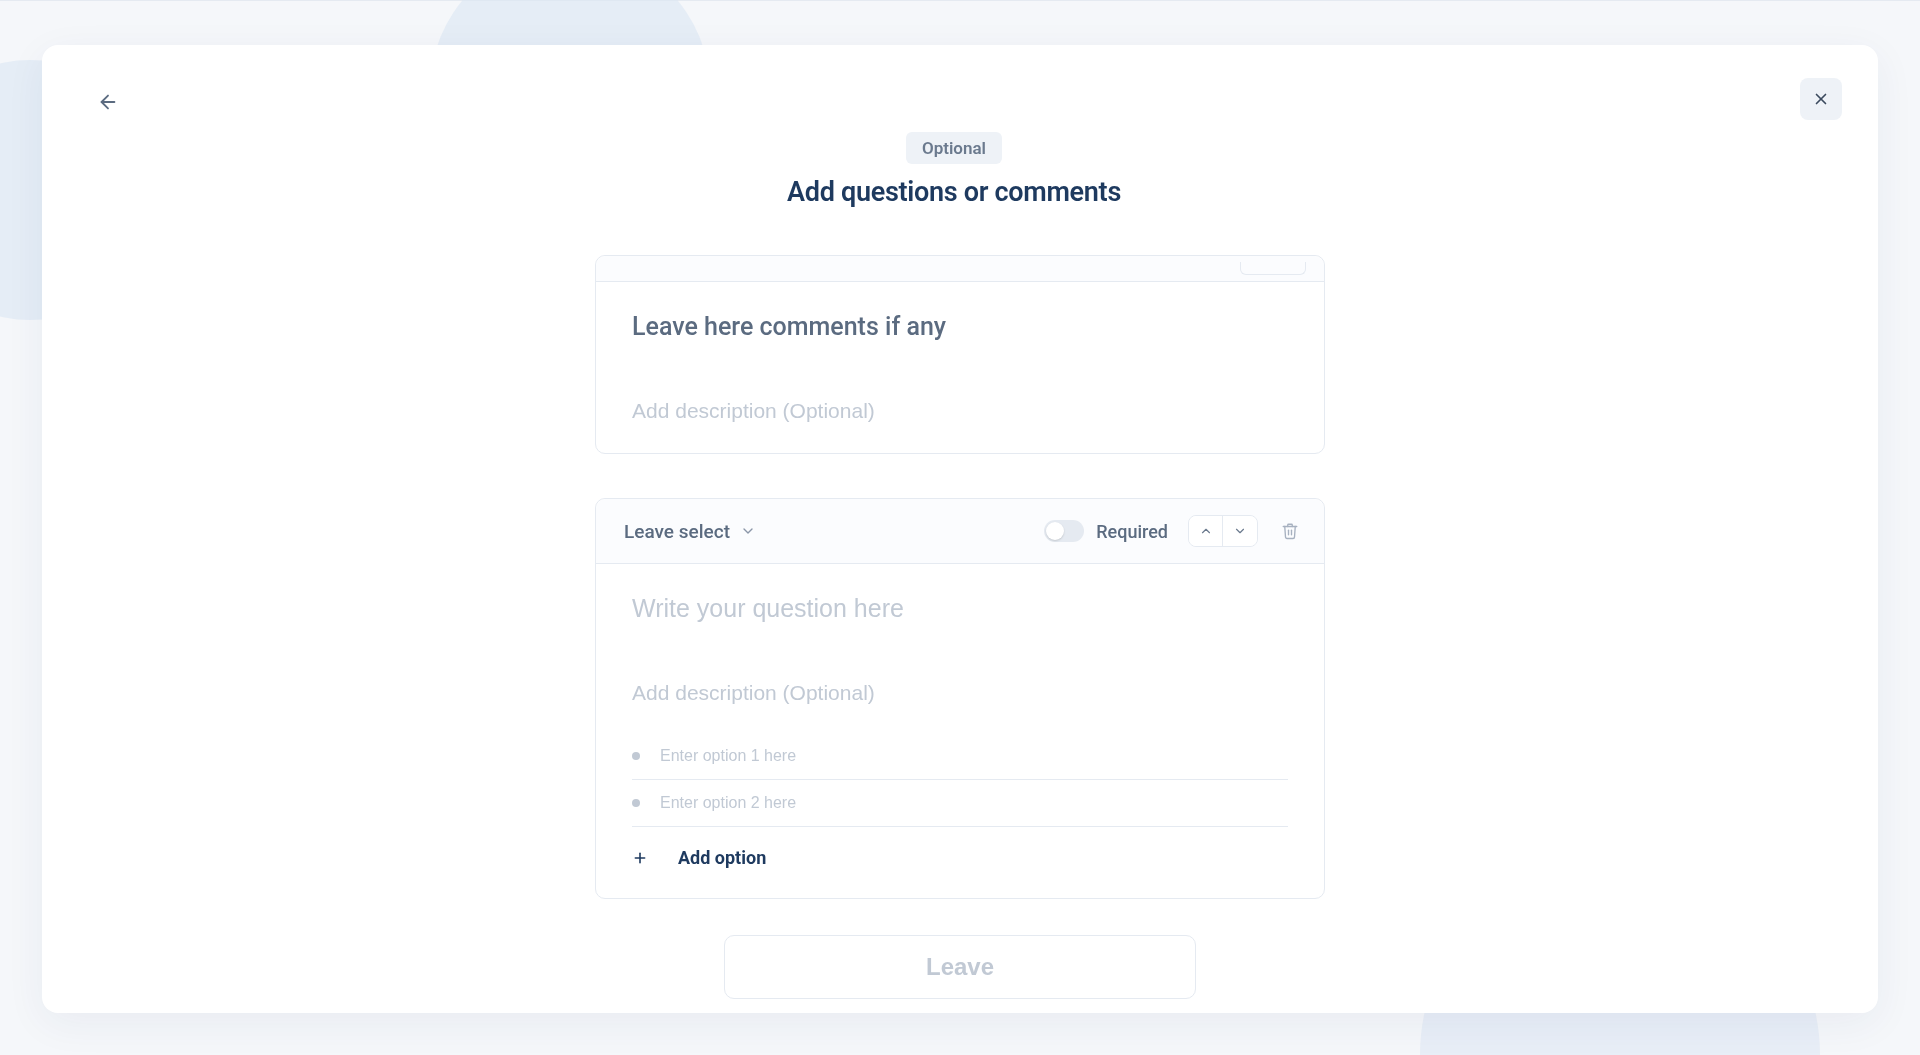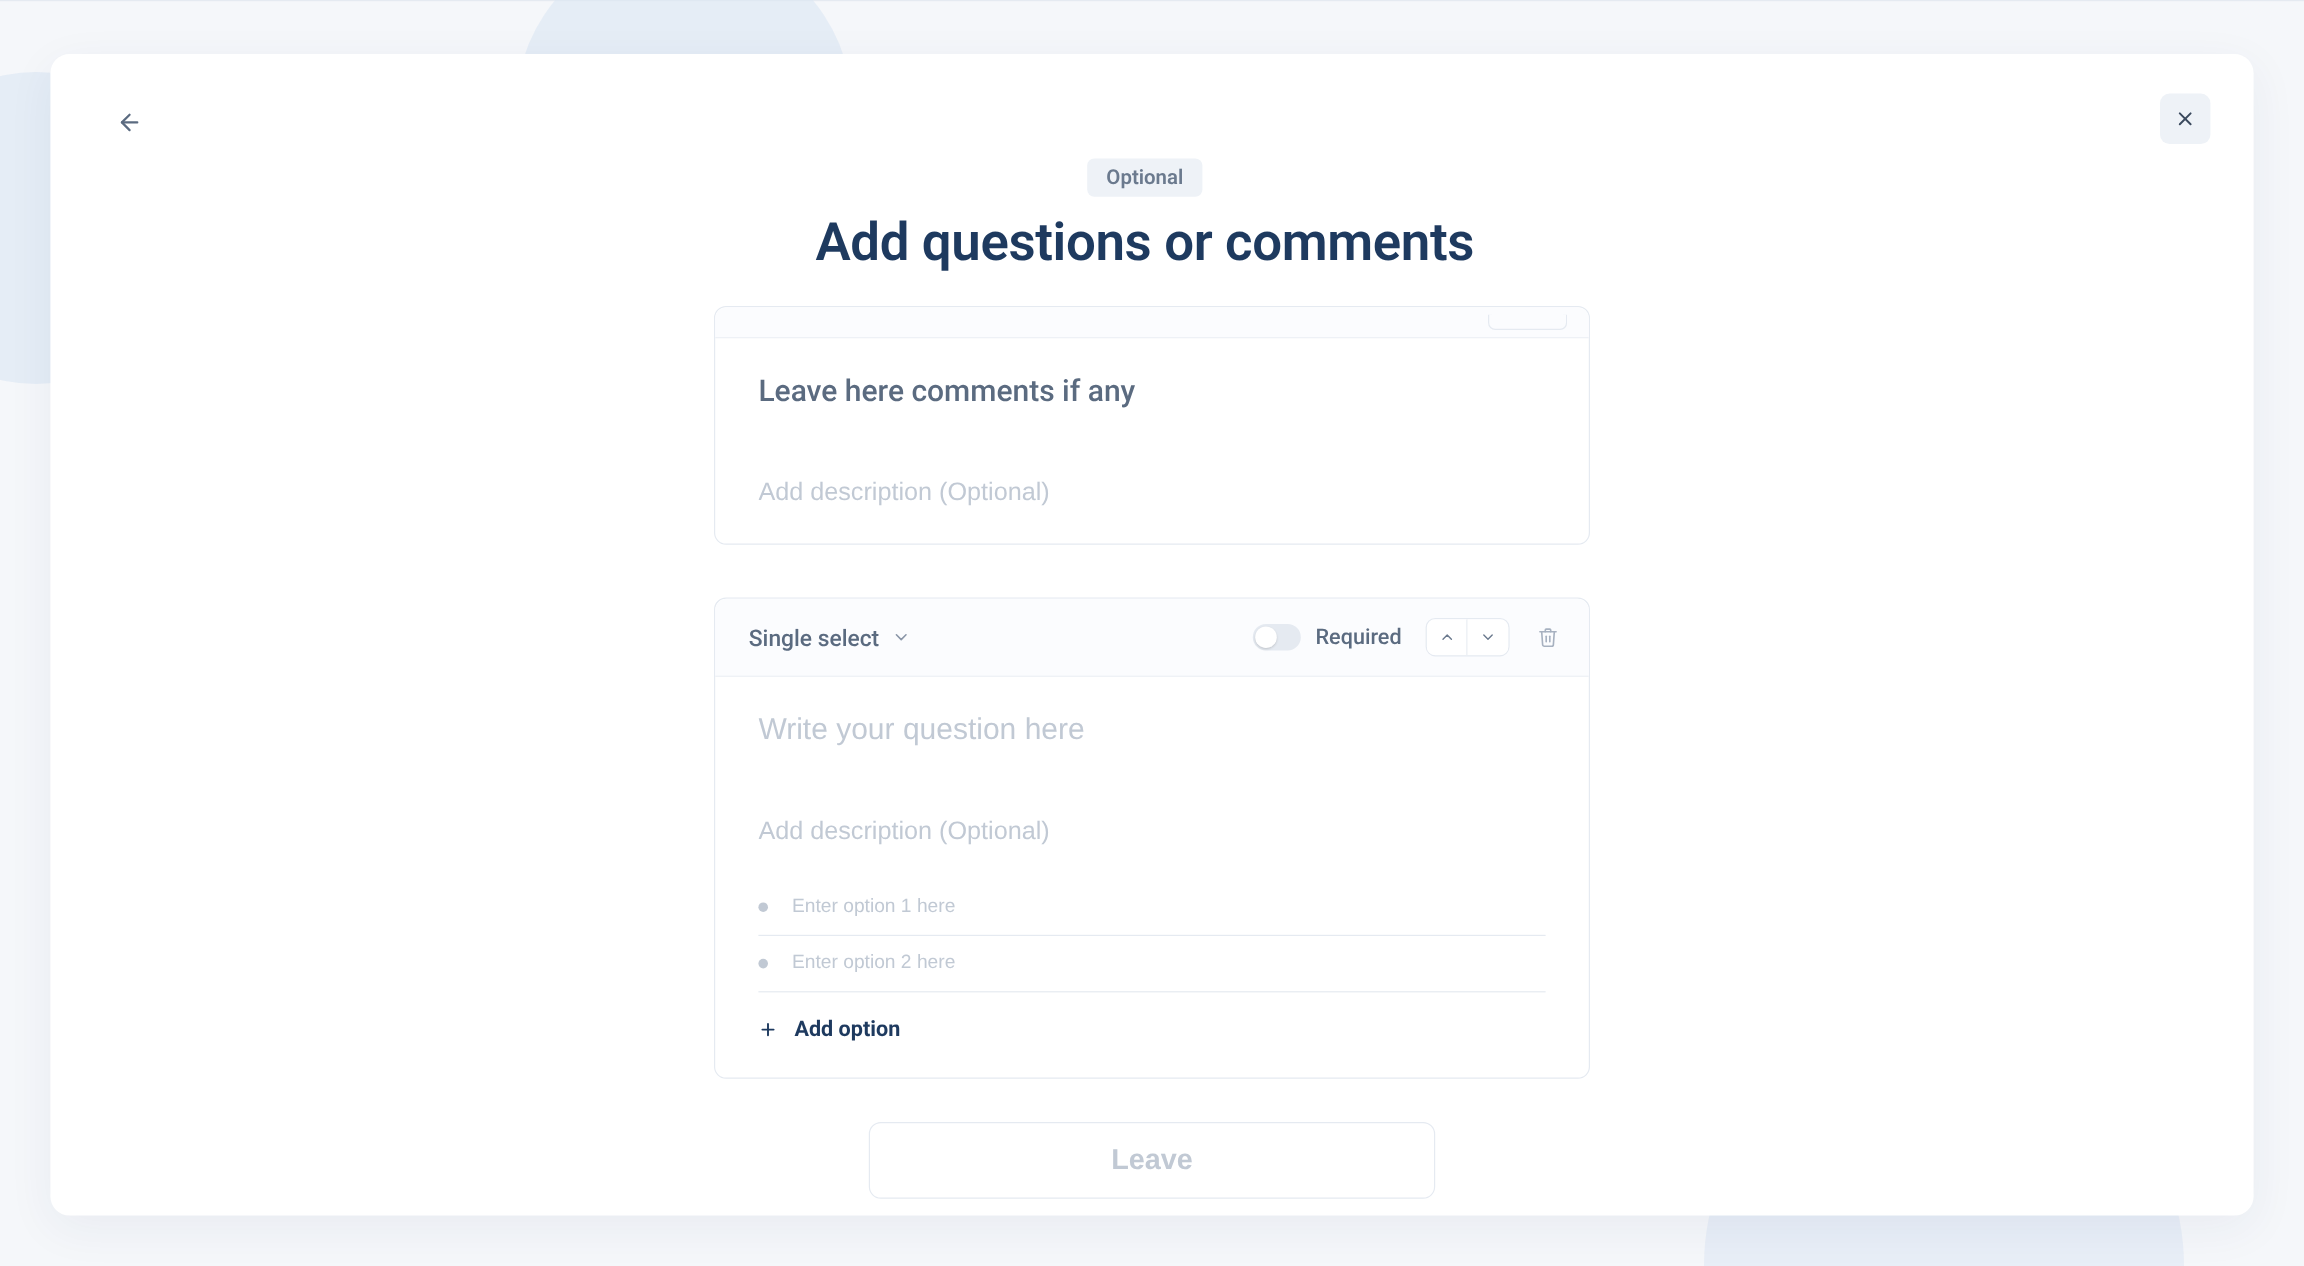--- a/index.html
+++ b/index.html
@@ -101,21 +101,21 @@
     }
     .badge {
       background: #eef2f7;
       color: #6b7a8e;
       font-size: 17px;
       font-weight: 600;
       padding: 6px 16px;
       border-radius: 6px;
     }
     .title {
-      font-size: 44px;
+      font-size: 27px;
       font-weight: 600;
       color: #1e3a5f;
       letter-spacing: -0.3px;
     }
     .content {
       position: absolute;
       top: 255px;
       left: 50%;
       transform: translateX(-50%);
       width: 730px;
@@ -281,21 +281,21 @@
       font-size: 16px;
       color: #5b6b80;
       background: transparent;
     }
     .option-input::placeholder {
       color: #c1c9d4;
     }
     .add-option {
       display: flex;
       align-items: center;
-      gap: 14px;
+      gap: 30px;
       margin-top: 20px;
       cursor: pointer;
       color: #1e3a5f;
       font-size: 18px;
       font-weight: 700;
     }
     .add-option svg { color: #1e3a5f; }
     .create-btn {
       display: block;
       margin: 36px auto 0;
@@ -345,21 +345,21 @@
     <div class="card-top-peek"></div>
     <div class="card-body">
       <div class="question-text">Leave here comments if any</div>
       <input class="desc-text" placeholder="Add description (Optional)" style="">
     </div>
   </div>
 
   <div class="card card2">
     <div class="card-header">
       <div class="type-select">
-        <span>Single select</span>
+        <span>Leave select</span>
         <svg width="16" height="16" viewBox="0 0 24 24" fill="none" stroke="#8a96a8" stroke-width="2" stroke-linecap="round" stroke-linejoin="round">
             <polyline points="6 9 12 15 18 9"></polyline>
           </svg>
       </div>
       <div class="spacer"></div>
       <div class="toggle-wrap">
         <div class="toggle">
           <div class="toggle-knob"></div>
         </div>
         <span class="required-label">Required</span>

